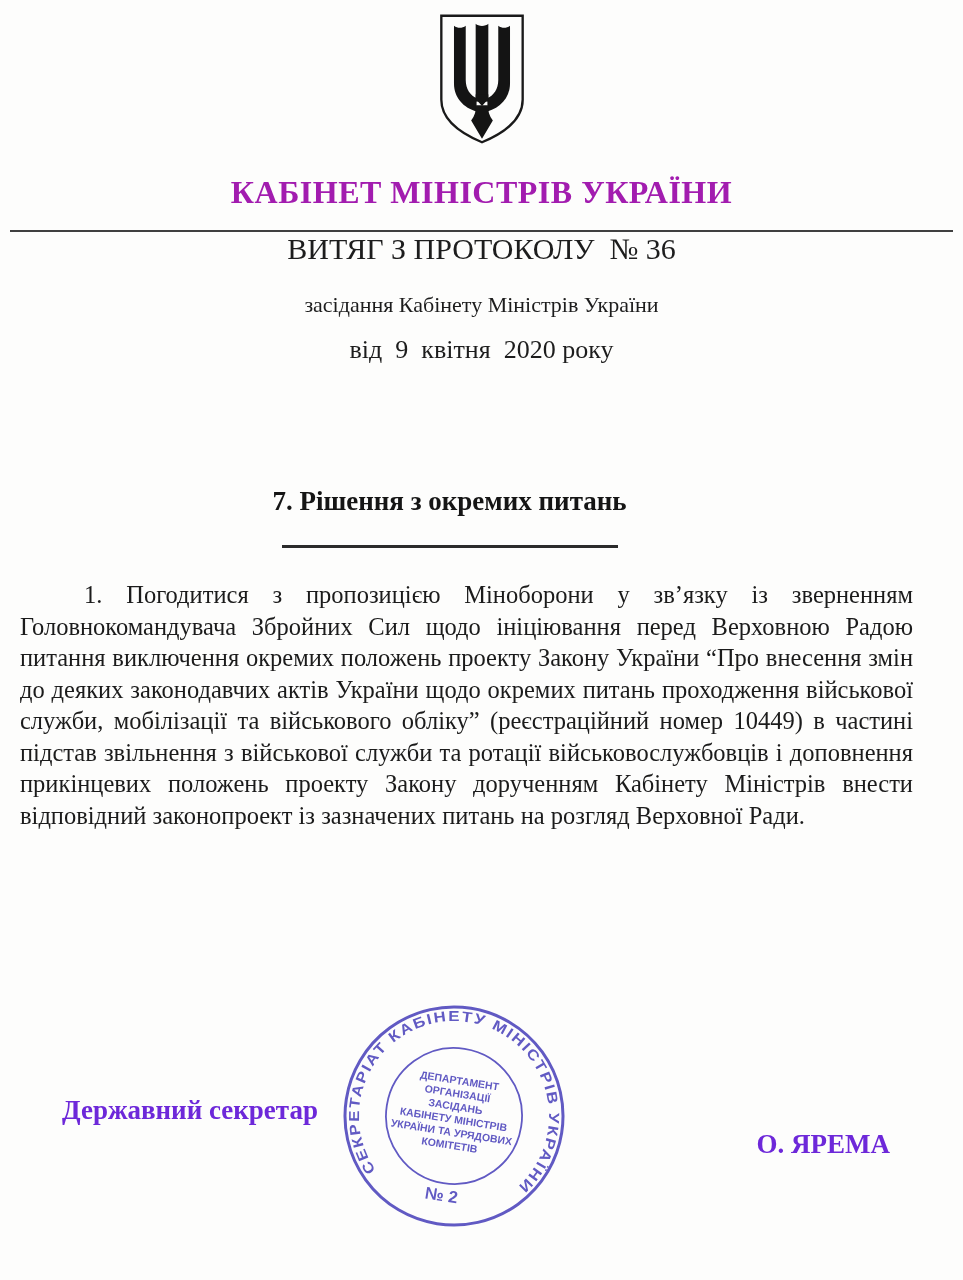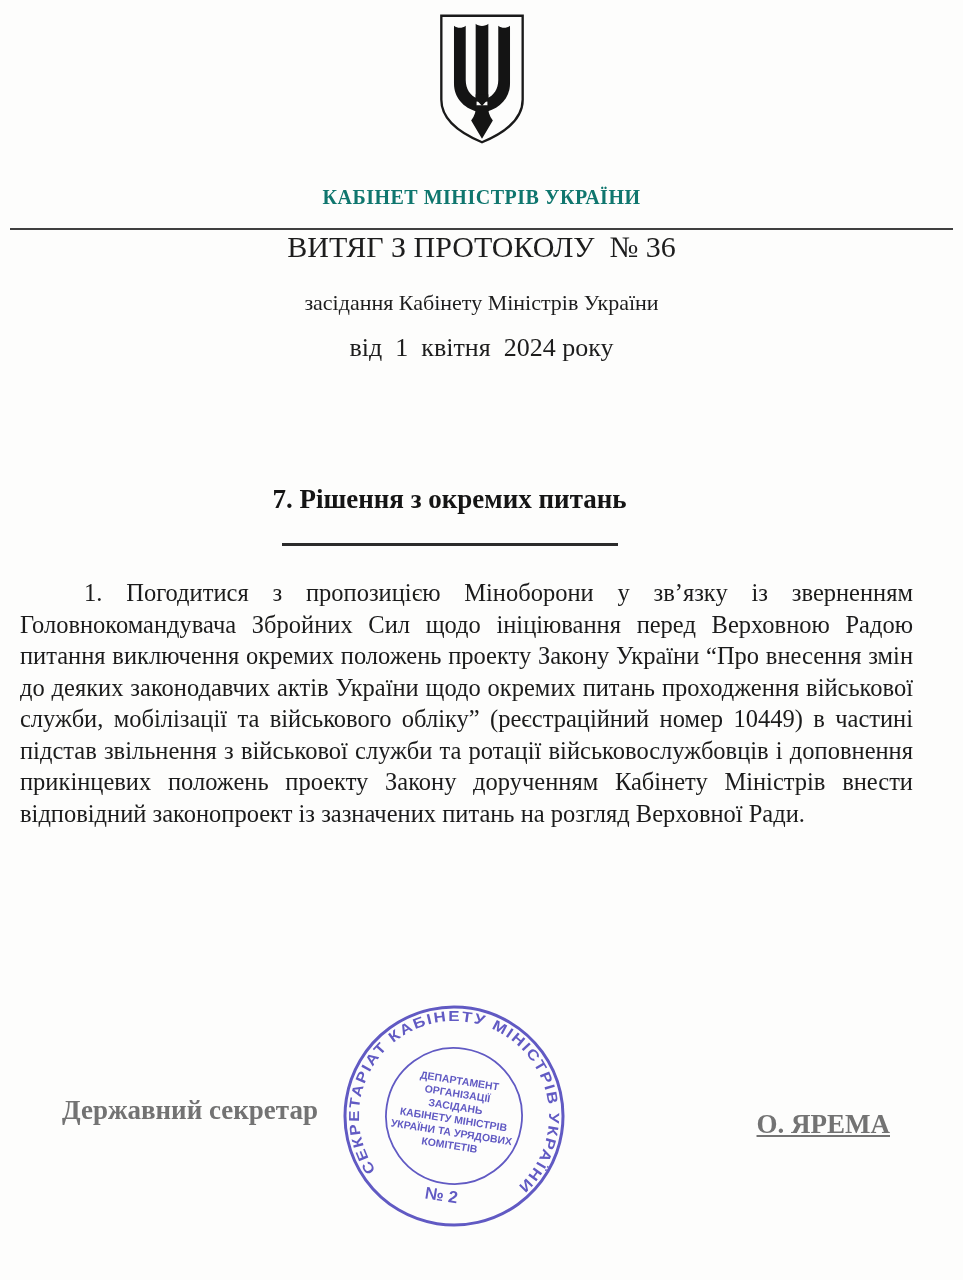--- a/index.html
+++ b/index.html
@@ -12,24 +12,24 @@
     background:#fdfdfc;
     color:#1d1d1d;
     overflow:hidden;
   }
 
   .coat { display:block; margin:10px auto 0; width:94px; height:138px; }
 
   .org-title {
     text-align:center;
     font-weight:bold;
-    font-size:20px;
+    font-size:32px;
     letter-spacing:0.5px;
-    margin-top:38px;
-    color:#0f766e;
+    margin-top:26px;
+    color:#a21caf;
   }
 
   .header-rule {
     border:none;
     border-top:2px solid #404040;
     margin:19px 10px 0 10px;
   }
 
   .doc-title   { text-align:center; font-size:30px; white-space:pre-wrap; }
   .doc-subtitle{ text-align:center; font-size:22px; margin-top:26px; }
@@ -61,24 +61,24 @@
   }
 
   .sig-row1 {
     position:absolute; top:1008px; left:80px; right:73px;
     display:flex; justify-content:space-between; align-items:flex-start;
     font-weight:bold; font-size:27px; color:#141414;
   }
   .sig-row2 {
     position:absolute; top:1093px; left:62px; right:73px;
     display:flex; justify-content:space-between; align-items:flex-start;
-    font-weight:bold; font-size:27px; color:#737373;
+    font-weight:bold; font-size:27px; color:#6d28d9;
   }
   .sig-title-2line { text-align:center; line-height:34px; }
-  .sig-name-secretary { margin-top:16px;text-decoration:underline; }
+  .sig-name-secretary { margin-top:36px; }
 
   .stamp {
     position:absolute;
     left:334px; top:996px;
     width:240px; height:240px;
     transform:rotate(9deg);
     opacity:0.87;
     pointer-events:none;
   }
   .stamp-ring-text {
@@ -113,21 +113,21 @@
       <path d="M45,92 h14 v8 h-14 Z"></path>
     </g>
   </svg>
 
   <div class="org-title">КАБІНЕТ МІНІСТРІВ УКРАЇНИ</div>
 
   <hr class="header-rule">
 
   <div class="doc-title">ВИТЯГ З ПРОТОКОЛУ  № 36</div>
   <div class="doc-subtitle">засідання Кабінету Міністрів України</div>
-  <div class="doc-date">від  1  квітня  2024 року</div>
+  <div class="doc-date">від  9  квітня  2020 року</div>
 
   <div class="section-heading">7. Рішення з окремих питань</div>
   <div class="section-underline"></div>
 
   <p class="body-par">1. Погодитися з пропозицією Міноборони у зв’язку із зверненням Головнокомандувача Збройних Сил щодо ініціювання перед Верховною Радою питання виключення окремих положень проекту Закону України “Про внесення змін до деяких законодавчих актів України щодо окремих питань проходження військової служби, мобілізації та військового обліку” (реєстраційний номер 10449) в частині підстав звільнення з військової служби та ротації військовослужбовців і доповнення прикінцевих положень проекту Закону дорученням Кабінету Міністрів внести відповідний законопроект із зазначених питань на розгляд Верховної Ради.</p>
 
 
   <div class="sig-row2">
     <span class="sig-title-2line">
       <span>Державний секретар</span><br>

